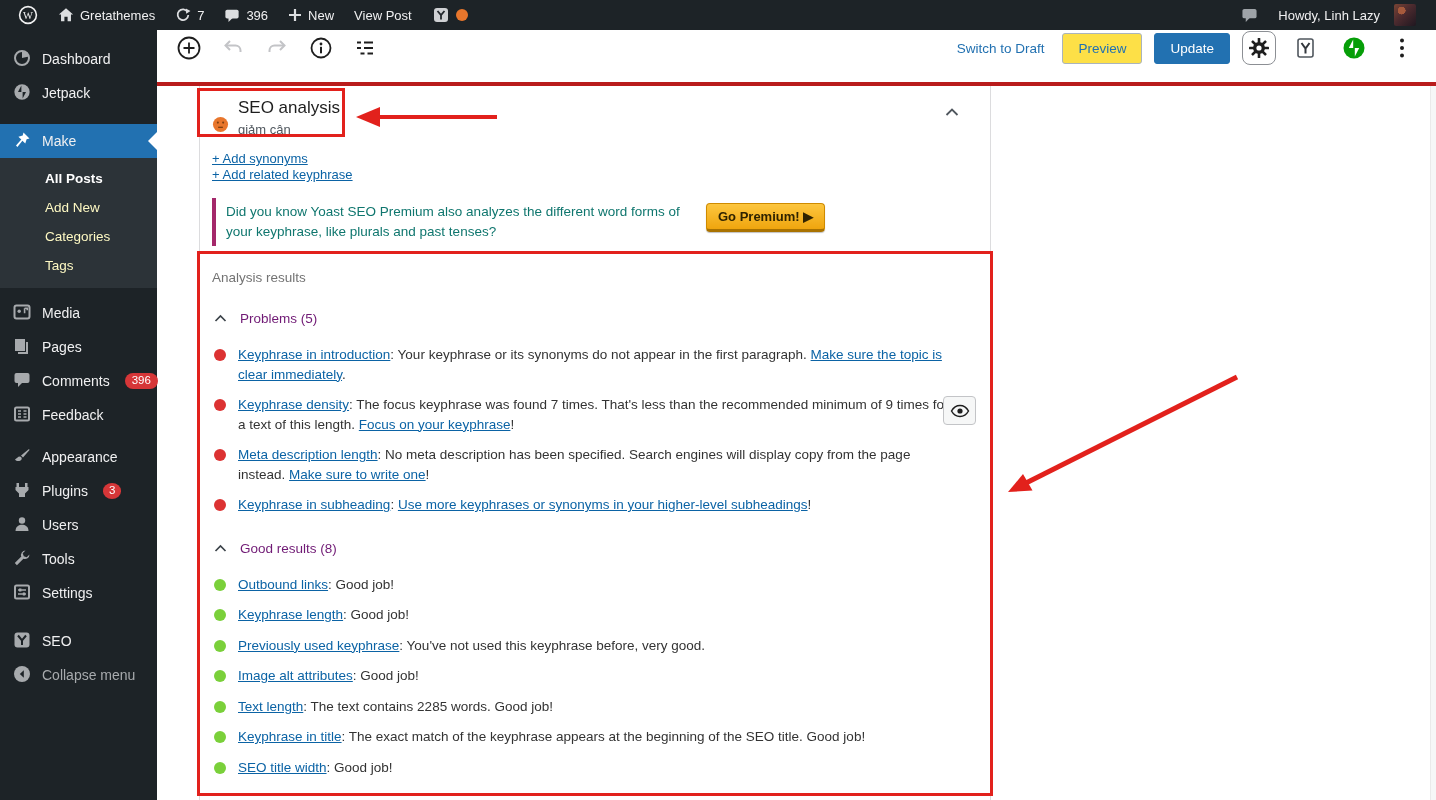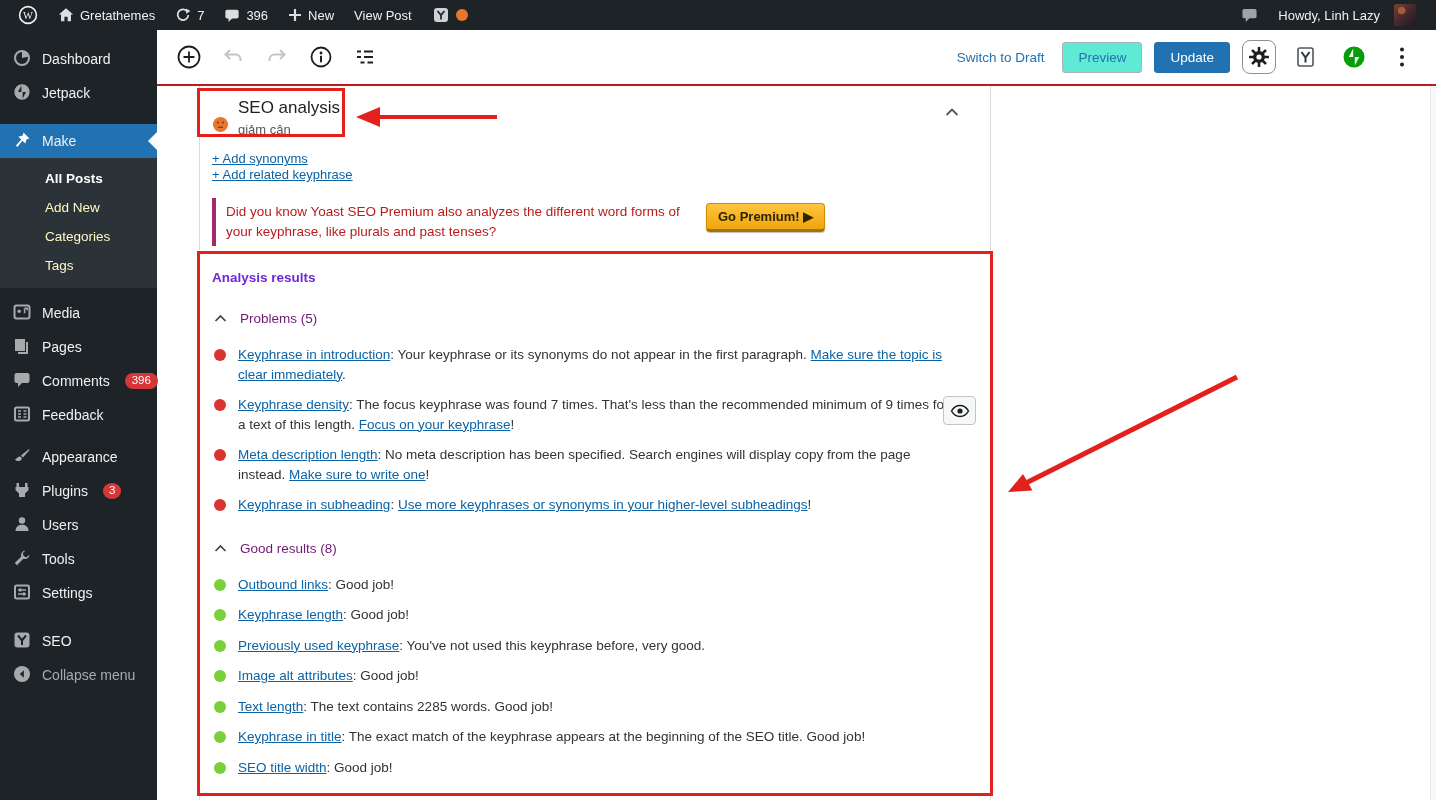--- a/index.html
+++ b/index.html
@@ -31,51 +31,51 @@
   .menu-spacer { height:14px; }
   .menu-spacer-sm { height:8px; }
   .submenu { background:#2c3338; padding:6px 0 8px; }
   .submenu-item { padding:7px 12px 7px 45px; color:#fef9c3; font-size:13.5px; cursor:pointer; white-space:nowrap; }
   .submenu-item.current { color:#fff; font-weight:bold; }
   .badge { background:#d63638; color:#fff; font-size:11.5px; border-radius:10px; padding:2px 7px; margin-left:4px; line-height:1; }
   .badge.round { border-radius:50%; padding:2px 6px; }
   .collapse-item { color:#a7aaad; }
 
   
-  .topbar { position:absolute; left:157px; top:30px; width:1279px; height:56px; background:#fff; border-bottom:2px solid #b91c1c; display:flex; align-items:center; z-index:20; }
+  .topbar { position:absolute; left:157px; top:30px; width:1279px; height:56px; background:#fff; border-bottom:4px solid #b91c1c; display:flex; align-items:flex-start; z-index:20; }
   .tb-left { display:flex; align-items:center; gap:8px; padding-left:14px; }
   .tb-btn { width:36px; height:36px; display:flex; align-items:center; justify-content:center; border-radius:4px; cursor:pointer; background:transparent; border:none; }
   .tb-right { margin-left:auto; display:flex; align-items:center; gap:12px; padding-right:16px; }
   .link-draft { color:#2271b1; font-size:13.5px; cursor:pointer; margin-right:6px; white-space:nowrap; }
   .btn { font-family:inherit; font-size:13.5px; border-radius:3px; padding:7px 15px; cursor:pointer; white-space:nowrap; }
-  .btn-preview { background:#5eead4; border:1px solid #aab4bc; color:#2271b1; }
+  .btn-preview { background:#fde047; border:1px solid #aab4bc; color:#2271b1; }
   .btn-update { background:#2271b1; border:1px solid #2271b1; color:#fff; }
   .gear-btn { width:34px; height:34px; border:1px solid #8c8f94; border-radius:8px; background:#fff; display:flex; align-items:center; justify-content:center; cursor:pointer; }
 
   
   .content { position:absolute; left:157px; top:86px; width:1279px; height:714px; background:#fff; }
   .scroll-rail { position:absolute; right:0; top:0; width:6px; height:714px; background:#f6f7f7; border-left:1px solid #eaeaea; }
   .panel { position:absolute; left:42px; top:0; width:792px; height:714px; background:#fff; border-left:1px solid #dcdcde; border-right:1px solid #dcdcde; padding:8px 16px 0 8px; }
 
   .yo-header { display:flex; align-items:flex-end; padding:4px 0 0 4px; position:relative; }
   .yo-face { flex:none; margin-top:2px; }
   .yo-titles { margin-left:9px; }
   .yo-title { font-size:17px; color:#1e1e1e; }
   .yo-sub { font-size:13px; color:#50575e; margin-top:4px; }
   .hdr-chevron { position:absolute; right:14px; top:10px; cursor:pointer; }
 
   .addlinks { margin-top:14px; padding-left:4px; }
   .addlink { display:block; color:#0b63a5; font-size:13px; text-decoration:underline; line-height:16px; cursor:pointer; width:max-content; }
 
   .premium { display:flex; align-items:flex-start; margin-top:15px; margin-left:4px; }
   .premium-bar { width:4px; align-self:stretch; background:#a4286a; flex:none; }
-  .premium-text { font-size:13.5px; line-height:20px; color:#b91c1c; padding:4px 12px 4px 10px; width:486px; }
+  .premium-text { font-size:13.5px; line-height:20px; color:#0f766e; padding:4px 12px 4px 10px; width:486px; }
   .premium-btn { flex:none; margin-top:5px; margin-left:4px; background:linear-gradient(#fdc63f,#efa50e); border:1px solid #cf8b00; border-bottom:3px solid #a97200; border-radius:4px; color:#2f2300; font-weight:bold; font-size:13px; padding:5px 11px; cursor:pointer; box-shadow:0 1px 1px rgba(0,0,0,.25); font-family:inherit; }
 
-  .results-title { margin-top:24px; padding-left:4px; font-size:13.5px; font-weight:bold; color:#6d28d9; }
+  .results-title { margin-top:24px; padding-left:4px; font-size:13.5px; font-weight:normal; color:#737373; }
   .section-header { display:flex; align-items:flex-end; gap:13px; margin:26px 0 19px 6px; font-size:13.5px; color:#701a75; cursor:pointer; }
   .section-rows { }
   .result-row { display:flex; margin:0 0 11px 6px; }
   .bullet { width:12px; height:12px; border-radius:50%; flex:none; margin-top:4px; }
   .problems .bullet { background:#dc3232; }
   .goods .bullet { background:#7ad03a; }
   .rtext { margin-left:12px; width:714px; font-size:13.5px; line-height:19.5px; color:#333; }
   .result-link { color:#0b63a5; text-decoration:underline; cursor:pointer; }
   .eye-btn { position:absolute; left:743px; top:310px; width:33px; height:29px; background:#f6f7f7; border:1px solid #c3c4c7; border-radius:4px; display:flex; align-items:center; justify-content:center; cursor:pointer; }
 

